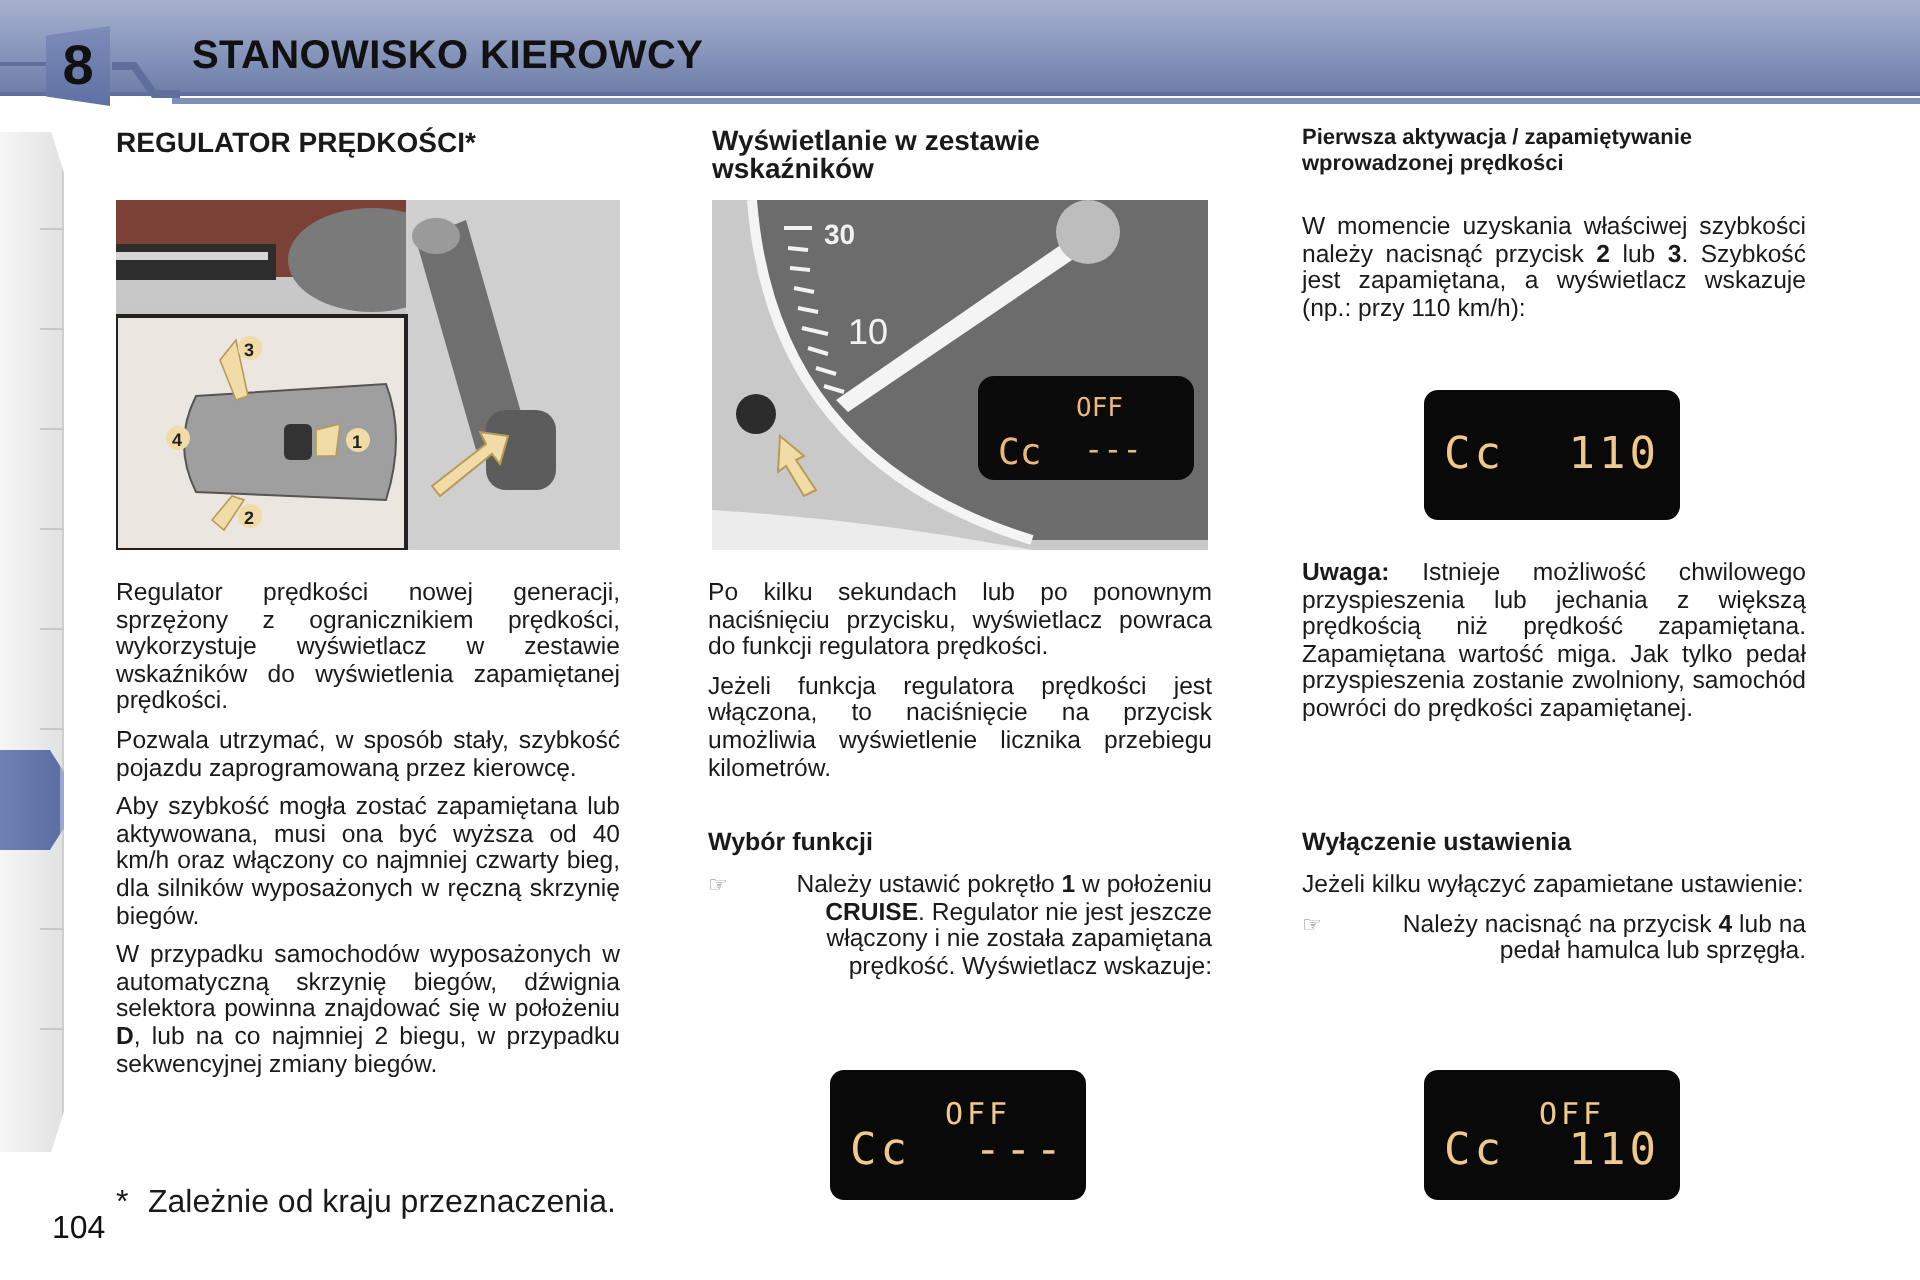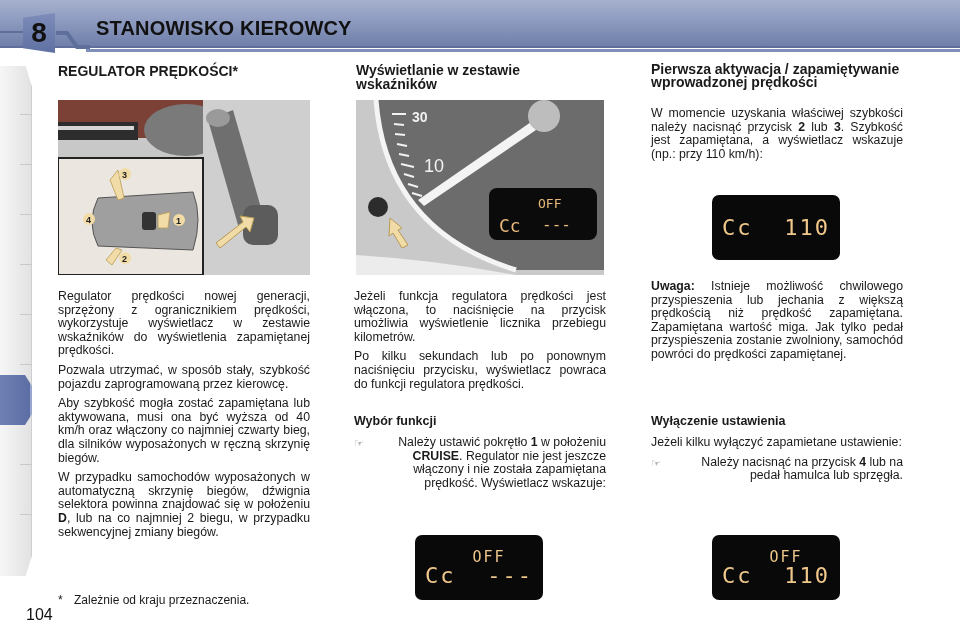--- a/index.html
+++ b/index.html
@@ -49,28 +49,28 @@
   
   .col { position: absolute; font-size: 12.3px; line-height: 13.6px; color: #1a1a1a; }
   .col p { text-align: justify; margin-bottom: 6px; }
   .col1 { left: 58px; width: 252px; }
   .col2 { left: 354px; width: 252px; }
   .col3 { left: 651px; width: 252px; }
 
   .h-main { position: absolute; left: 58px; top: 63px; font-weight: bold; font-size: 14px; }
   .h2 { position: absolute; font-weight: bold; font-size: 14px; line-height: 14px; }
   .h3 { font-weight: bold; font-size: 12.5px; line-height: 13px; margin-bottom: 8px; }
-  .h3-abs { position: absolute; font-weight: bold; font-size: 14px; line-height: 13px; }
+  .h3-abs { position: absolute; font-weight: bold; font-size: 11px; line-height: 13px; }
   b { font-weight: bold; }
 
   .bullet { display: flex; margin-bottom: 6px; }
   .bullet .hand { width: 20px; flex: none; color: #777; font-size: 11px; padding-top: 1px; }
   .bullet .txt { flex: 1; text-align: right; }
 
-  .footnote { position: absolute; left: 58px; top: 593px; font-size: 12px; }
+  .footnote { position: absolute; left: 58px; top: 593px; font-size: 16px; }
   .footnote .star { display: inline-block; width: 16px; }
 
   
   .photo { position: absolute; overflow: hidden; background: #d8d8d8; }
   .photo1 { left: 58px; top: 100px; width: 252px; height: 175px; background: linear-gradient(#7a3f36 0%, #7a3f36 22%, #c9c9c9 22%, #b7b7b7 100%); }
   .photo2 { left: 356px; top: 100px; width: 248px; height: 175px; background: #fde047; }
 
   
   .lcd {
     position: absolute; background: #090909; border-radius: 7px;
@@ -176,22 +176,22 @@
     <text x="182" y="108" font-size="13" fill="#e9b87a" font-family="DejaVu Sans Mono, monospace">OFF</text>
     <text x="143" y="132" font-size="18" fill="#e9b87a" font-family="DejaVu Sans Mono, monospace">Cc</text>
     <text x="186" y="130" font-size="16" fill="#e9b87a" font-family="DejaVu Sans Mono, monospace">---</text>
     <circle cx="22" cy="107" r="10" fill="#2c2c2c"></circle>
     <path d="M34 118 L46 128 L42 130 L52 145 L46 148 L37 133 L33 136 Z" fill="#f1dba6" stroke="#b89a55" stroke-width="1"></path>
     <path d="M0 155 Q80 160 160 175 L0 175 Z" fill="#ececec"></path>
   </svg>
 </div>
 
 <div class="col col2" style="top:290px">
+  <p>Po kilku sekundach lub po ponownym naciśnięciu przycisku, wyświetlacz powraca do funkcji regulatora prędkości.</p>
   <p>Jeżeli funkcja regulatora prędkości jest włączona, to naciśnięcie na przycisk umożliwia wyświetlenie licznika przebiegu kilometrów.</p>
-  <p>Po kilku sekundach lub po ponownym naciśnięciu przycisku, wyświetlacz powraca do funkcji regulatora prędkości.</p>
 </div>
 <div class="col col2" style="top:415px">
   <div class="h3">Wybór funkcji</div>
   <div class="bullet">
     <span class="hand">☞</span>
     <span class="txt"><span>Należy ustawić pokrętło </span><b>1</b><span> w położeniu </span><b>CRUISE</b><span>. Regulator nie jest jeszcze włączony i nie została zapamiętana prędkość. Wyświetlacz wskazuje:</span></span>
   </div>
 </div>
 
 <div class="lcd lcd-b">

